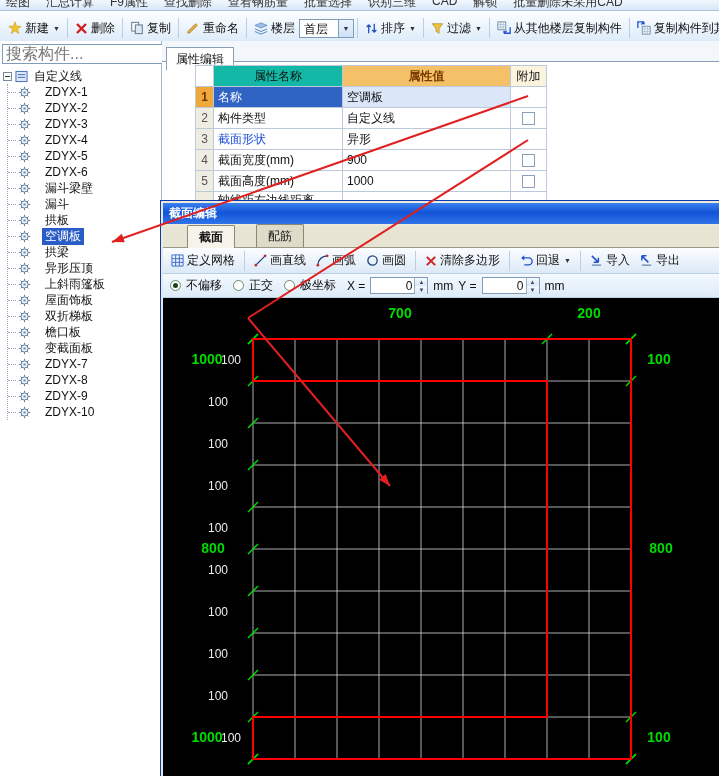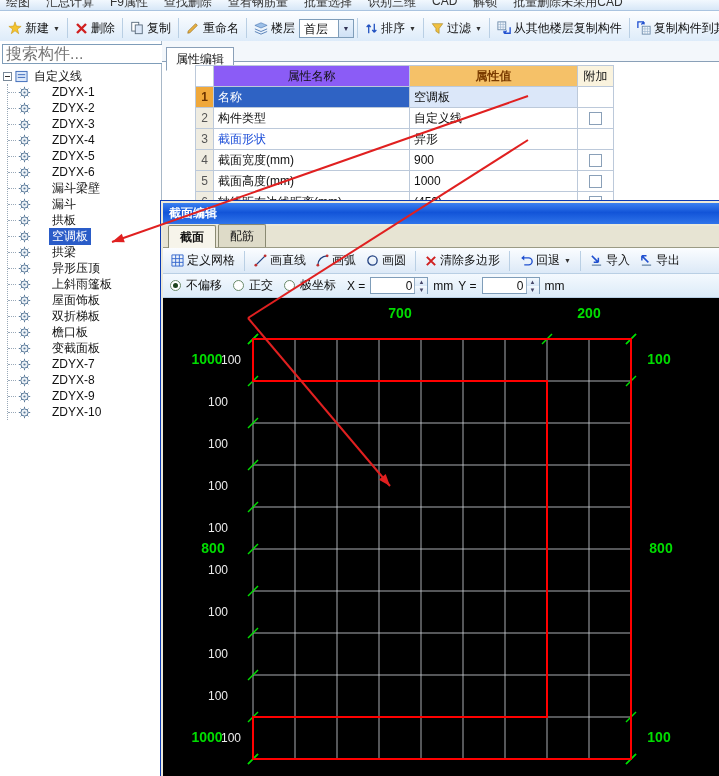--- a/index.html
+++ b/index.html
@@ -30,48 +30,48 @@
     background:#fff; border-right:1px solid #a8b8c8; }
   .search-row { display:flex; margin:3px 3px 4px 2px; }
   .search-input { flex:1; height:20px; border:1px solid #7f9db9; padding:0 3px; font-size:16px;
     font-family:inherit; color:#444; }
   .search-btn { width:21px; height:20px; border:1px solid #7f9db9; background:linear-gradient(#ffffff,#d8e7f6);
     margin-left:2px; display:flex; align-items:center; justify-content:center; }
   .tree-root { display:flex; align-items:center; gap:3px; height:16px; padding-left:3px; }
   .expander { width:9px; height:9px; border:1px solid #7a8a9a; background:#fff; position:relative; flex:0 0 auto; }
   .expander::after { content:""; position:absolute; left:1px; right:1px; top:3px; border-top:1px solid #333; }
   .tree-items { margin-left:7px; border-left:1px dotted #98a8b8; }
-  .tree-item { display:flex; align-items:center; gap:18px; height:16px; padding-left:10px; position:relative; }
+  .tree-item { display:flex; align-items:center; gap:11px; height:16px; padding-left:10px; position:relative; }
   .tree-item::before { content:""; position:absolute; left:0; top:8px; width:8px; border-top:1px dotted #98a8b8; }
   .item-label { padding:0 3px; white-space:nowrap; }
   .item-label.selected { background:#2a5cc8; color:#fff; }
   
   .right-panel { position:absolute; left:162px; top:41px; right:0; bottom:0; background:#fff; }
   .prop-tabbar { height:21px; border-bottom:1px solid #8aa0b8; background:#f3f7fb; display:flex; align-items:flex-end; padding-left:4px; }
   .prop-tab { border:1px solid #8aa0b8; border-bottom:1px solid #fff; background:#fff; padding:3px 9px 2px; position:relative; top:10px; }
   .prop-table { position:absolute; left:33px; top:24px; border-collapse:collapse; background:#fff; }
   .prop-table th, .prop-table td { border:1px solid #bcc9da; height:21px; padding:0 4px; font-weight:normal; font-size:12px; }
-  th.h-name { width:196px; background:#8b5cf6; }
+  th.h-name { width:129px; background:#14b8a6; }
   th.h-value { width:168px; background:#f5c168; color:#7a3b00; font-weight:bold; }
   th.h-extra { width:36px; background:#faf3de; }
   td.num { width:18px; background:#efece1; text-align:center; padding:0 2px; color:#555; }
   td.num.sel { background:#f0a83a; color:#6b3300; font-weight:bold; }
   td.pname.sel { background:#2f63c4; color:#fff; }
   td.pname.link { color:#1d4ed8; }
   td.pval.selrow { background:#dbe7f9; }
   td.extra { text-align:center; }
   .cb { display:inline-block; width:13px; height:13px; border:1px solid #8aa0b8; background:#fff; vertical-align:middle; }
   
   .dialog { position:absolute; left:160px; top:200px; width:604px; height:600px;
     background:#ece9d8; border:1px solid #0a3ab4; z-index:10; }
   .dlg-title { margin:2px; height:21px; line-height:21px; padding-left:6px;
     background:linear-gradient(#3a80f0,#1254d8 45%,#2f74ea); color:#fff; font-weight:bold; }
   .dlg-tabs { height:22px; display:flex; align-items:flex-end; padding-left:5px; gap:2px;
     border-bottom:1px solid #9a9a84; margin:1px 2px 0; background:#e7e4d3; }
-  .dlg-tab { padding:3px 11px 2px; border:1px solid #8a8a72; border-bottom:none; background:#dedbc8; border-radius:2px 2px 0 0; }
+  .dlg-tab { padding:3px 11px 2px; border:1px solid #8a8a72; border-bottom:none; background:#dedbc8; border-radius:2px 2px 0 0;margin-left:19px; }
   .dlg-tab.active { background:#f6f4ea; font-weight:bold; position:relative; top:1px; }
   .dlg-toolbar { height:26px; margin:0 2px; background:linear-gradient(#fbfdff,#dce9f7);
     border-bottom:1px solid #b9cfe4; display:flex; align-items:center; gap:2px; padding:0 4px; white-space:nowrap; }
   .dlg-options { height:24px; margin:0 2px; background:linear-gradient(#f4f9fe,#dcebf8);
     border-bottom:1px solid #b9cfe4; display:flex; align-items:center; gap:5px; padding:0 7px; white-space:nowrap; }
   .radio { width:11px; height:11px; border:1px solid #6a8a6a; border-radius:50%; background:#fff; position:relative; flex:0 0 auto; }
   .radio.checked::after { content:""; position:absolute; inset:2px; border-radius:50%; background:#1c421c; }
   .opt-label { margin-right:6px; }
   .spin { display:flex; border:1px solid #7f9db9; background:#fff; height:17px; width:58px; }
   .spin .v { flex:1; text-align:right; padding:1px 2px 0 0; }

